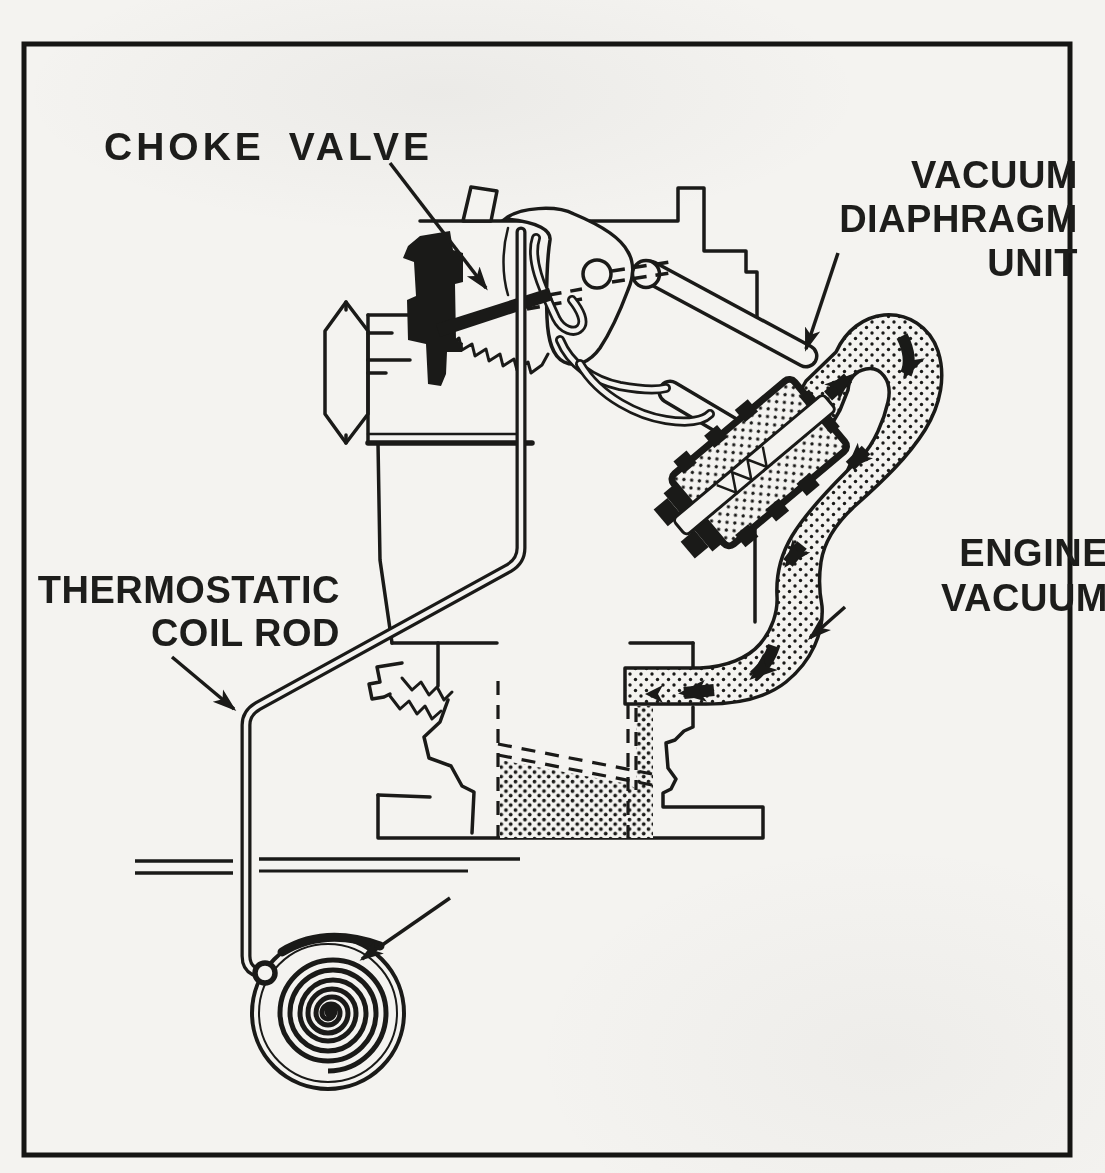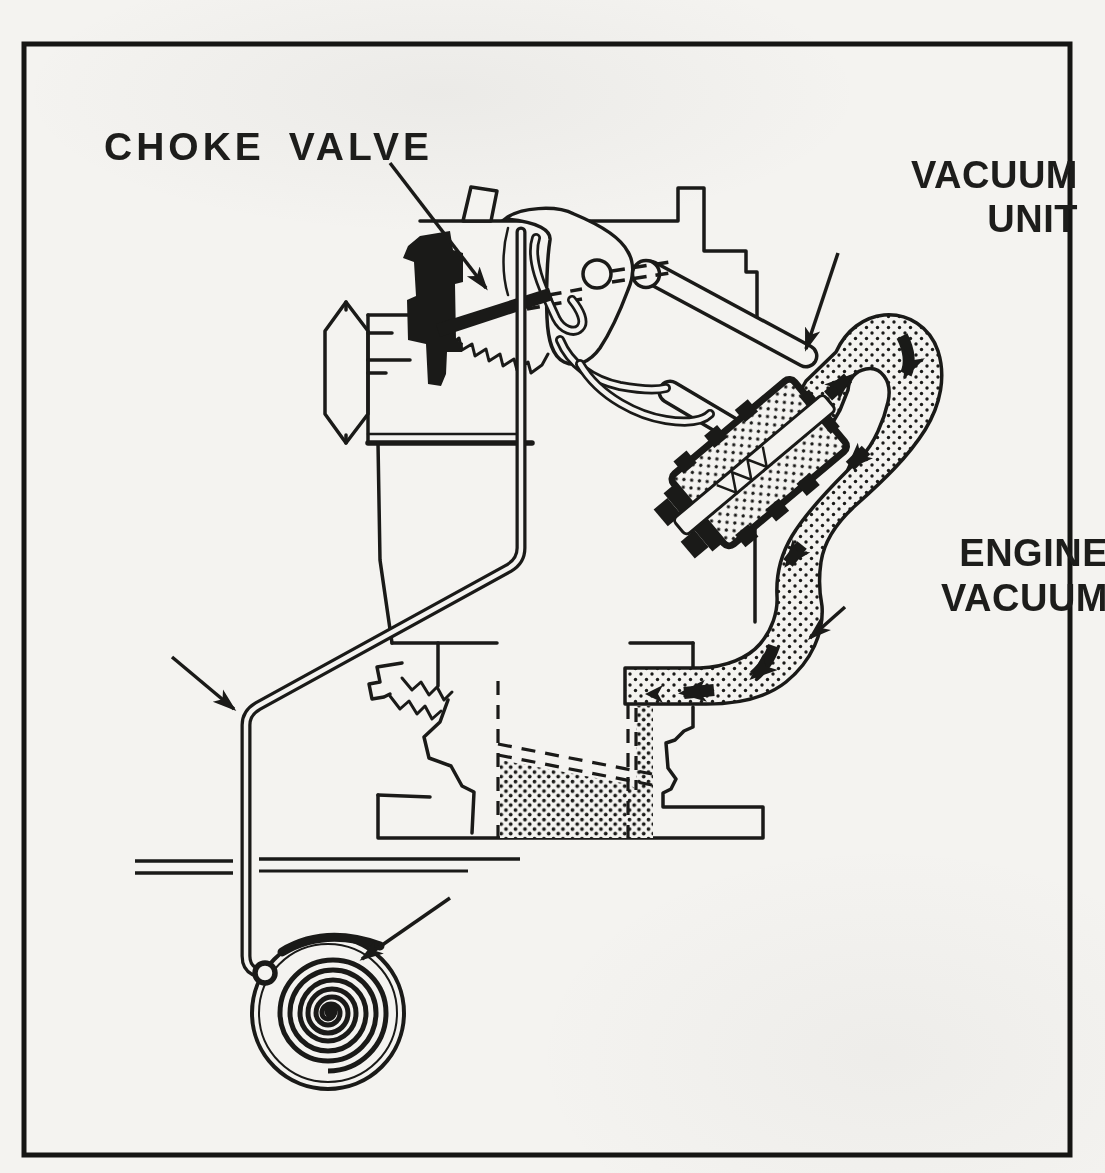--- a/index.html
+++ b/index.html
@@ -225,23 +225,28 @@
       <path d="M845,607 L810,638" marker-end="url(#leadhead)"></path>
       <path d="M172,657 L234,709" marker-end="url(#leadhead)"></path>
       <path d="M450,898 L362,959" marker-end="url(#leadhead)"></path>
     </g>
   </svg>
 
   <div class="lbl lbl-choke">CHOKE VALVE</div>
 
   <div class="lbl center lbl-vdu">
     <div>VACUUM</div>
+    <div>DIAPHRAGM</div>
     <div>UNIT</div>
   </div>
 
   <div class="lbl center lbl-emv">
     <div>ENGINE</div>
     <div>VACUUM</div>
   </div>
 
+  <div class="lbl center lbl-tcr">
+    <div>THERMOSTATIC</div>
+    <div>COIL ROD</div>
+  </div>
 
 
 </div>
 
 </body></html>

